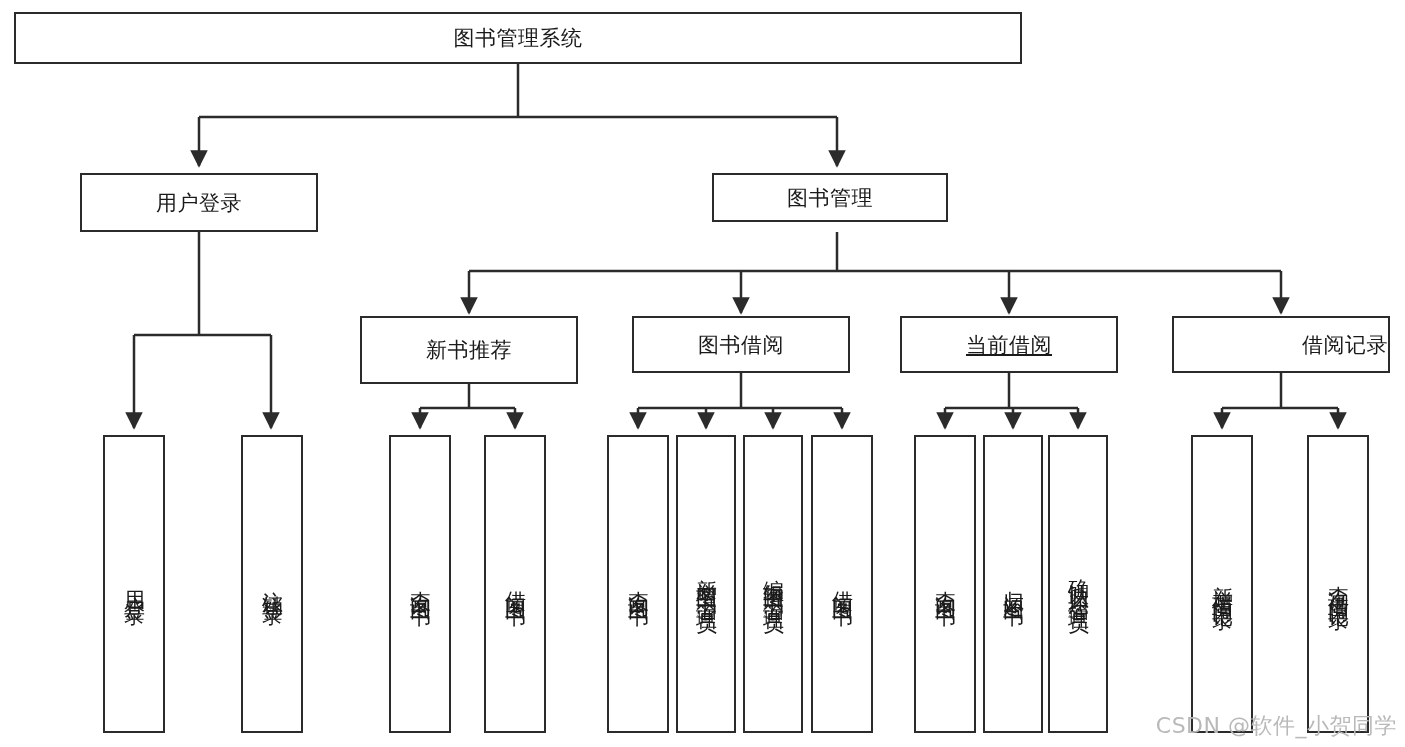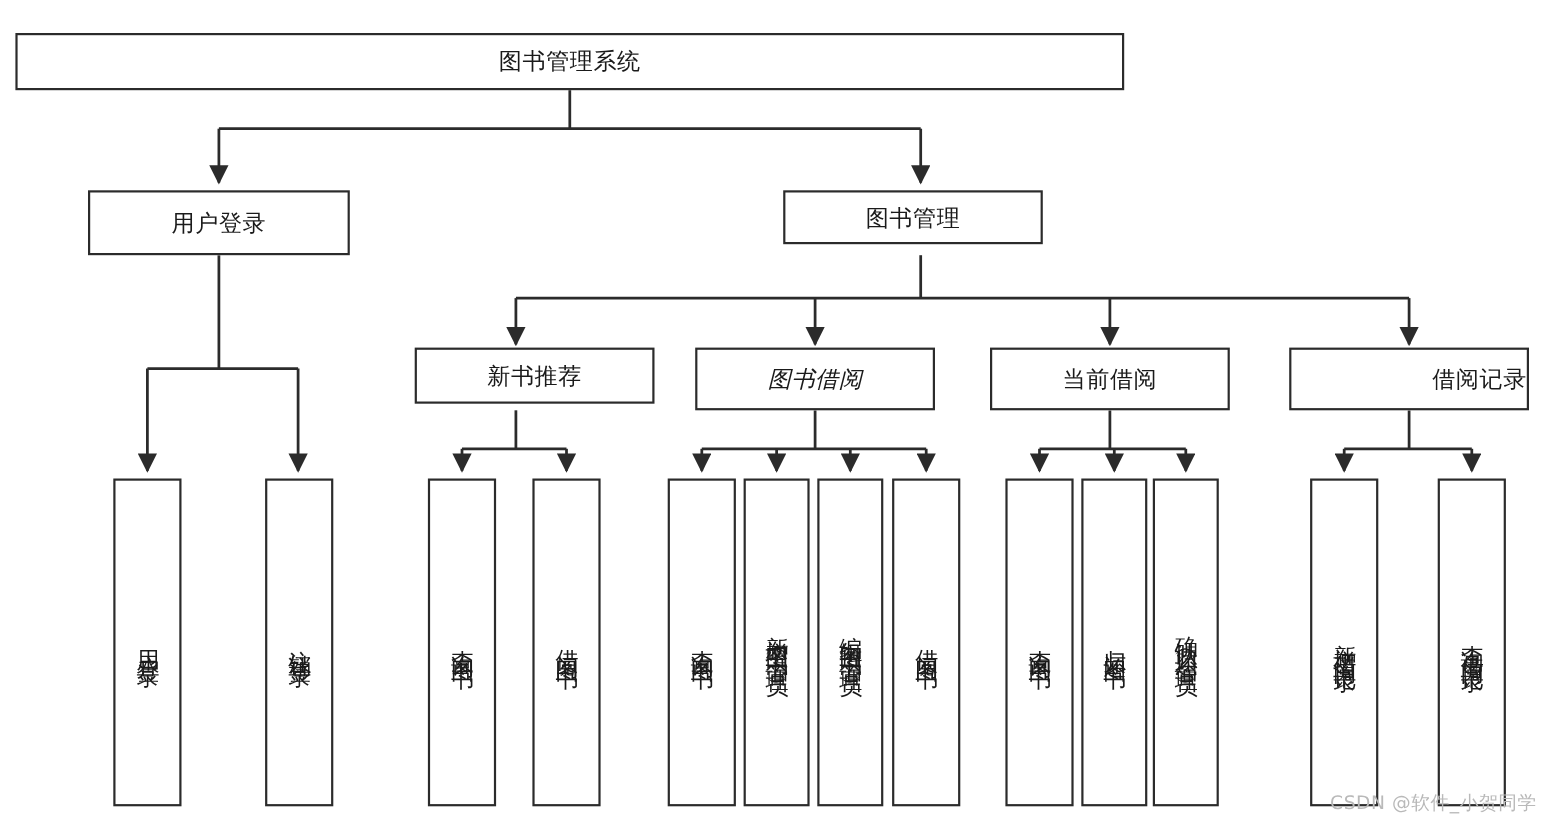--- a/index.html
+++ b/index.html
@@ -46,21 +46,21 @@
     writing-mode: vertical-rl;
     text-orientation: upright;
     letter-spacing: 5px;
     line-height: 1;
     white-space: nowrap;
   }
   .watermark {
     position: absolute;
     right: 8px;
     bottom: 6px;
-    font-size: 17px;
+    font-size: 22px;
     color: #b9b9b9;
     letter-spacing: 0.5px;
     white-space: nowrap;
   }
 </style>
 </head>
 <body>
 
 <div id="canvas">
 
@@ -107,38 +107,38 @@
       <path d="M 1013 408 L 1013 428" marker-end="url(#arrow)"></path>
       <path d="M 1078 408 L 1078 428" marker-end="url(#arrow)"></path>
 
       <path d="M 1281 373 L 1281 408"></path>
       <path d="M 1222 408 L 1338 408"></path>
       <path d="M 1222 408 L 1222 428" marker-end="url(#arrow)"></path>
       <path d="M 1338 408 L 1338 428" marker-end="url(#arrow)"></path>
     </g>
   </svg>
 
-  <div class="node h" style="left:14px; top:12px; width:1008px; height:52px;margin-top:18px;">
+  <div class="node h" style="left:14px; top:12px; width:1008px; height:52px;">
     <span>图书管理系统</span>
   </div>
 
   <div class="node h" style="left:80px; top:173px; width:238px; height:59px;">
     <span>用户登录</span>
   </div>
   <div class="node h" style="left:712px; top:173px; width:236px; height:49px;">
     <span>图书管理</span>
   </div>
 
-  <div class="node h" style="left:360px; top:316px; width:218px; height:51px;margin-left:17px;">
+  <div class="node h" style="left:360px; top:316px; width:218px; height:68px;">
     <span>新书推荐</span>
   </div>
-  <div class="node h" style="left:632px; top:316px; width:218px; height:57px;font-style:italic;">
+  <div class="node h" style="left:632px; top:316px; width:218px; height:57px;">
     <span>图书借阅</span>
   </div>
-  <div class="node h" style="left:900px; top:316px; width:218px; height:57px;">
+  <div class="node h" style="left:900px; top:316px; width:218px; height:57px;text-decoration:underline;">
     <span>当前借阅</span>
   </div>
   <div class="node h" style="left:1172px; top:316px; width:218px; height:57px;justify-content:flex-end;">
     <span>借阅记录</span>
   </div>
 
   <div class="node v" style="left:103px; top:435px; width:62px; height:298px;">
     <span class="vtext">用户登录</span>
   </div>
   <div class="node v" style="left:241px; top:435px; width:62px; height:298px;">

